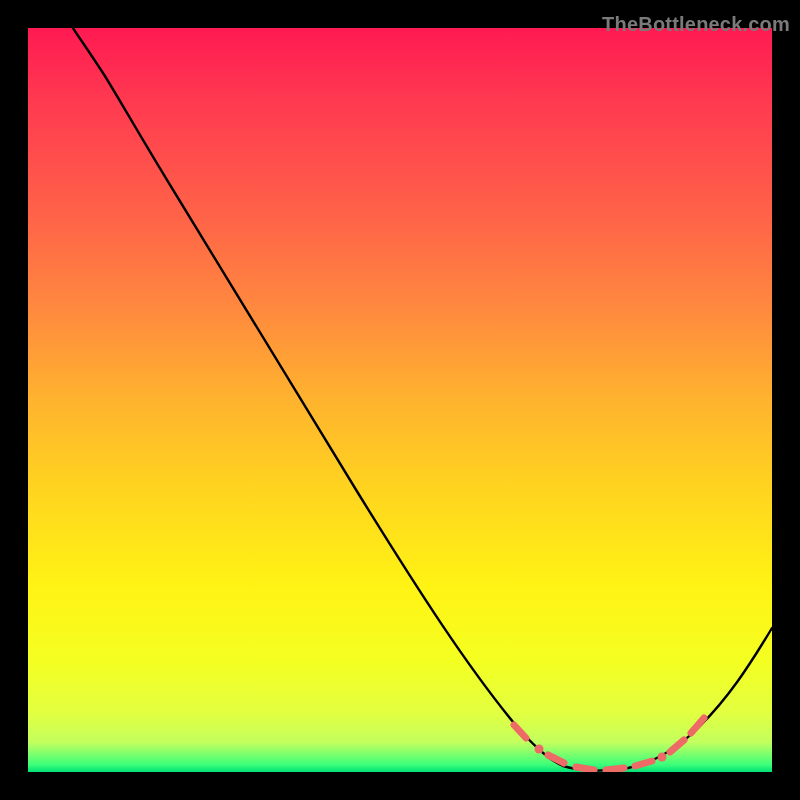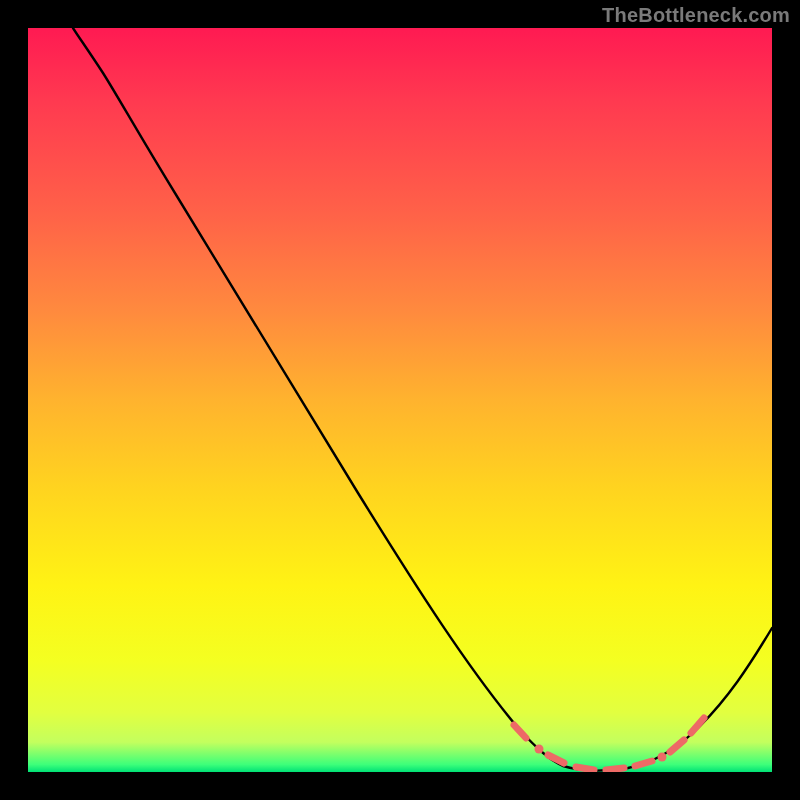--- a/index.html
+++ b/index.html
@@ -12,21 +12,21 @@
     font-family: Arial, Helvetica, sans-serif;
   }
   .stage {
     position: relative;
     width: 800px;
     height: 800px;
     background: #000;
   }
   .watermark {
     position: absolute;
-    top: 4px;
+    top: 13px;
     right: 10px;
     color: #7a7a7a;
     font-size: 20px;
     font-weight: 600;
     letter-spacing: 0.2px;
     z-index: 20;
     pointer-events: none;
   }
   .plot-area {
     position: absolute;

